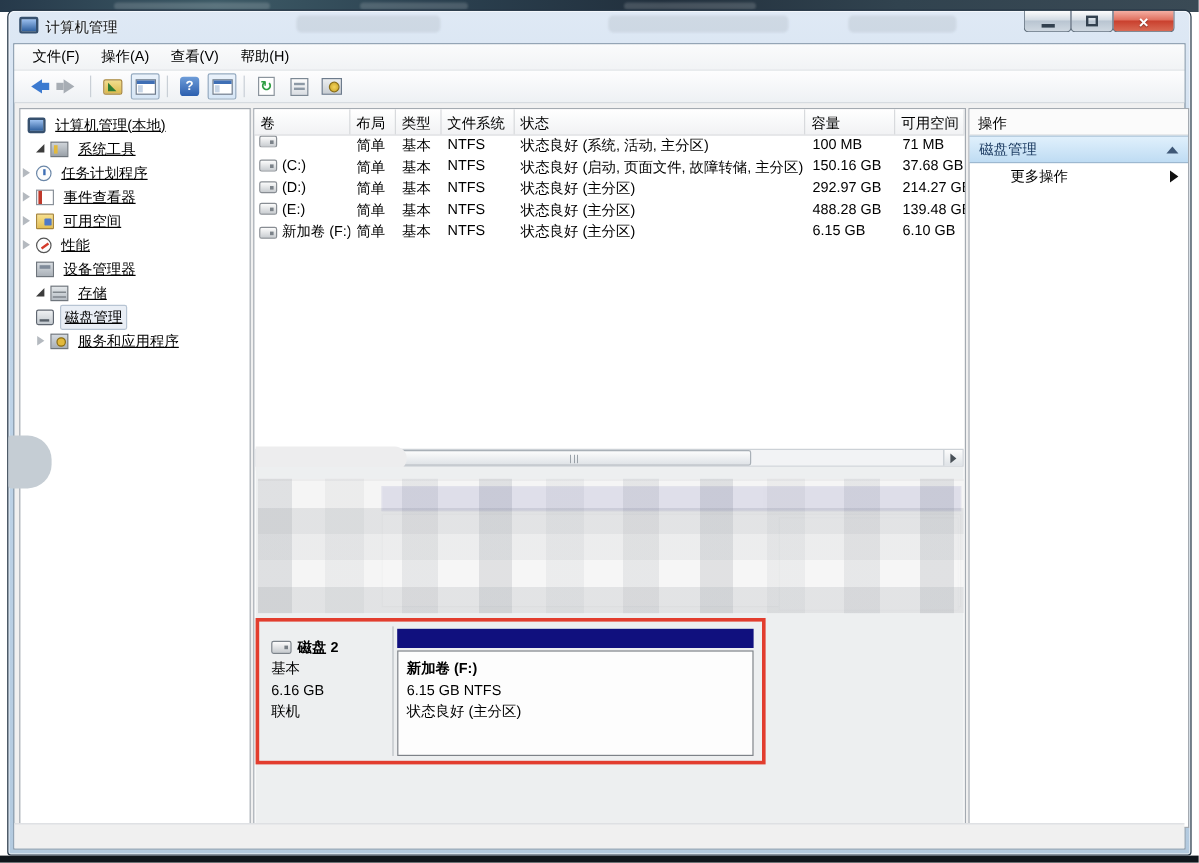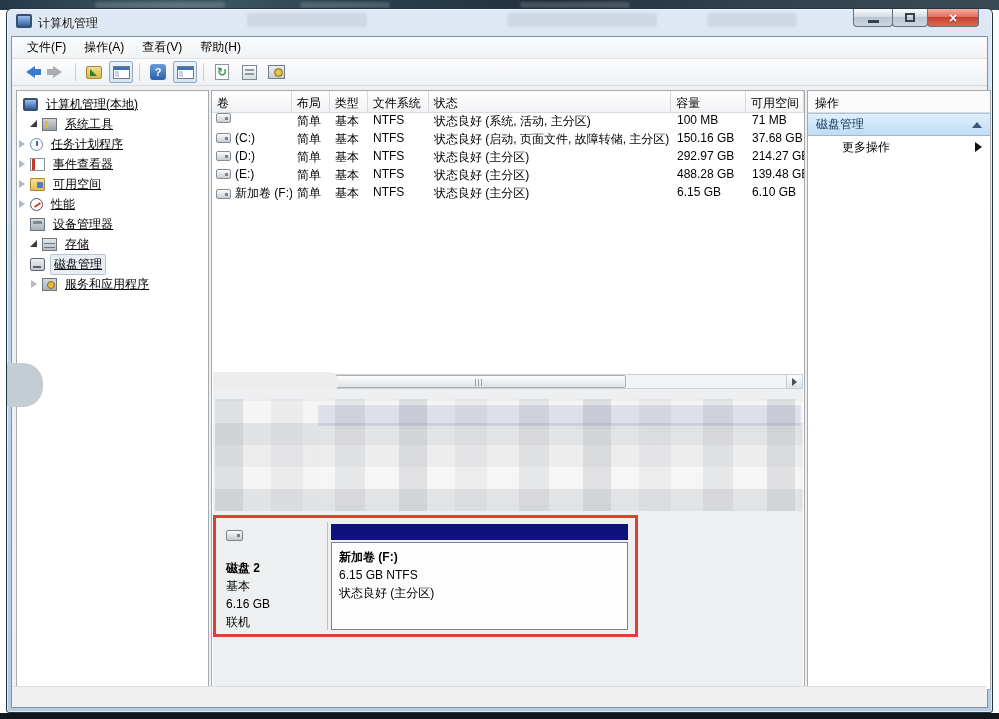--- a/index.html
+++ b/index.html
@@ -123,21 +123,21 @@
     repeating-linear-gradient(90deg,rgba(158,163,170,.28) 0 28px,rgba(255,255,255,0) 28px 56px,rgba(158,163,170,.13) 56px 88px,rgba(255,255,255,0) 88px 120px,rgba(158,163,170,.20) 120px 150px,rgba(255,255,255,0) 150px 184px),
     repeating-linear-gradient(0deg,rgba(148,153,160,.22) 0 22px,rgba(255,255,255,0) 22px 44px,rgba(148,153,160,.11) 44px 66px);}
   .disk1{position:absolute;left:2px;top:10px;width:588px;height:112px;}
   .disk1-bar{position:absolute;left:103px;top:6px;width:483px;height:21px;background:#10107e;border:1px solid #3a3a8e;}
   .disk1-body{position:absolute;left:103px;top:29px;width:483px;height:78px;background:#fdfdfd;border:1px solid #c3c8cd;}
   .disk1-white2{position:absolute;left:434px;top:32px;width:150px;height:78px;background:#fcfcfd;border:1px solid #d6dade;}
   .disk1-cover{position:absolute;left:0;top:0;right:0;bottom:0;opacity:.9;}
 
   .redbox{position:absolute;left:0px;top:126px;width:425px;height:122px;border:3px solid #e23d2e;background:#edeff0;}
   .d2-left{position:absolute;left:4px;top:4px;width:108px;height:108px;border-right:1px solid #b9bec3;padding:8px 0 0 6px;line-height:18px;}
-  .d2-title{display:flex;gap:18px;font-weight:bold;flex-direction:column;}
+  .d2-title{display:flex;align-items:center;gap:5px;font-weight:bold;}
   .d2-ico{width:17px;height:11px;border:1px solid #7c838a;border-radius:2px;background:linear-gradient(#fbfbfb,#c6cace);position:relative;}
   .d2-ico::after{content:"";position:absolute;right:2px;top:3px;width:3px;height:3px;background:#767d84;}
   .d2-vol{position:absolute;left:115px;top:4px;width:297px;height:110px;}
   .d2-volbar{position:absolute;left:0;top:2px;right:0;height:16px;background:#10107e;}
   .d2-volbody{position:absolute;left:0;top:20px;right:0;bottom:2px;background:#fdfdfd;border:1px solid #7d8288;padding:5px 0 0 7px;line-height:18px;}
   .d2-volname{font-weight:bold;}
 
   
   .act-title{height:22px;padding:4px 0 0 7px;border-bottom:1px solid #dadde0;background:#fbfbfb;}
   .act-section{height:23px;background:linear-gradient(#e0f0fc,#bfdcf3);border-top:1px solid #aac4da;border-bottom:1px solid #9db8d0;

